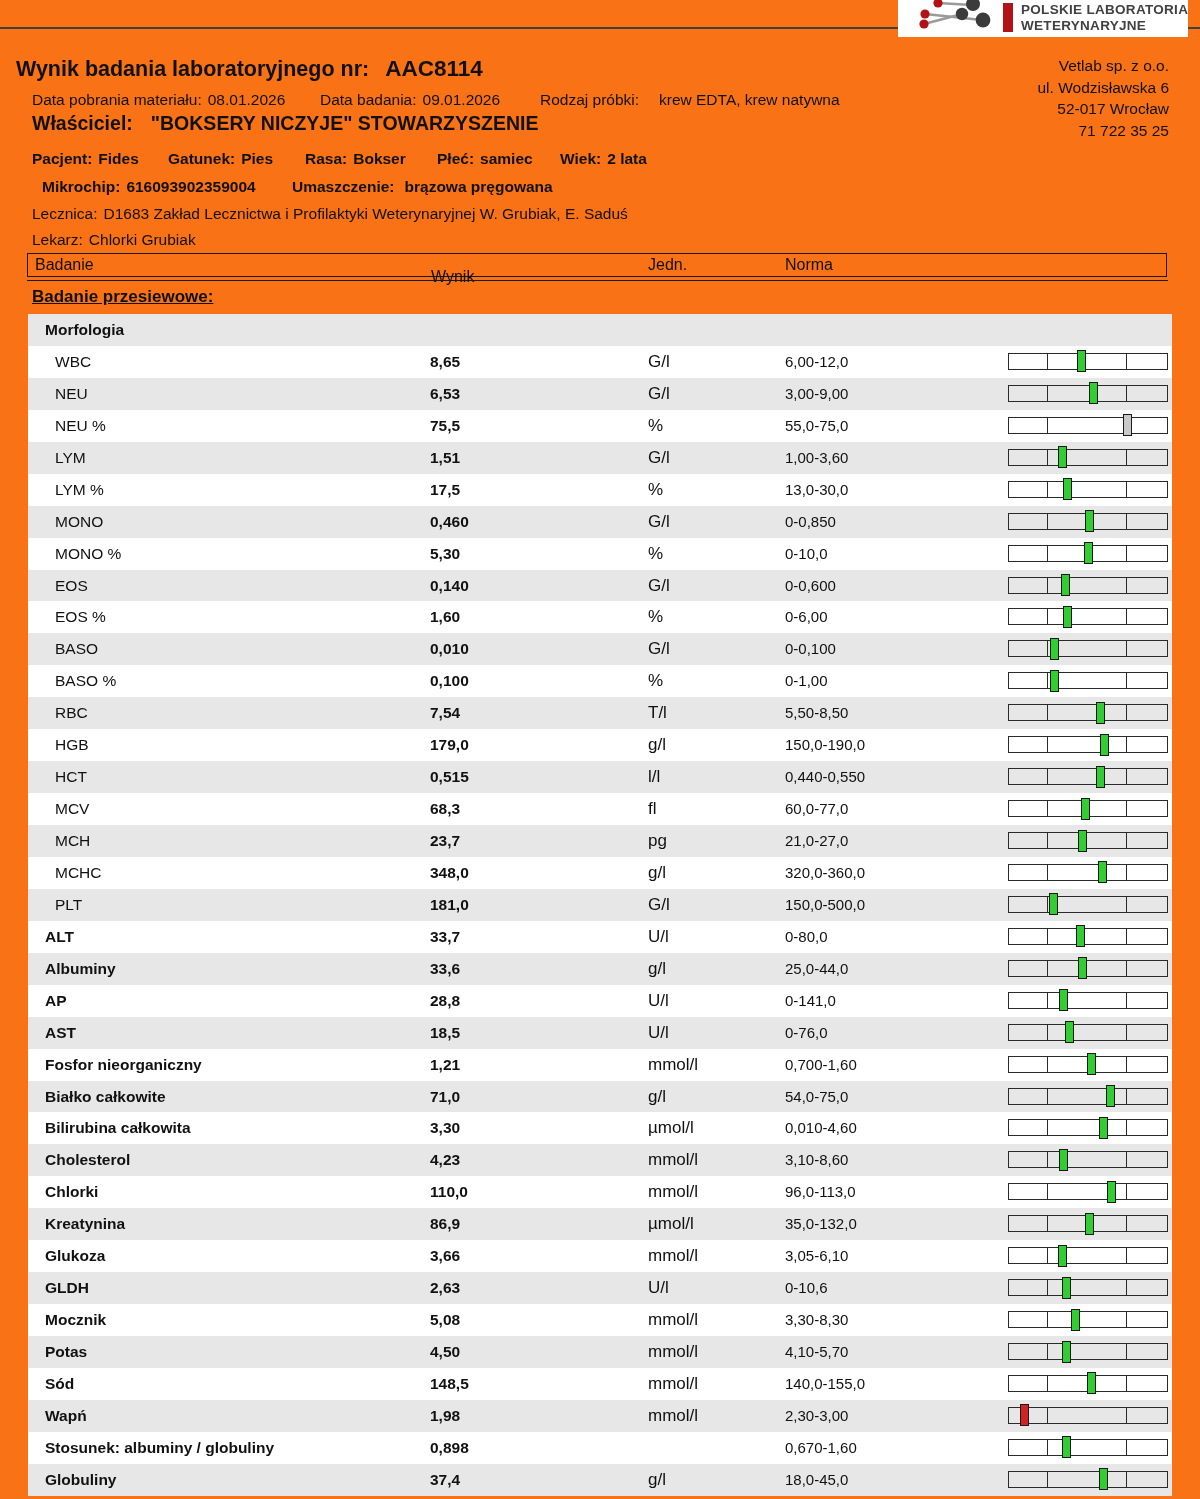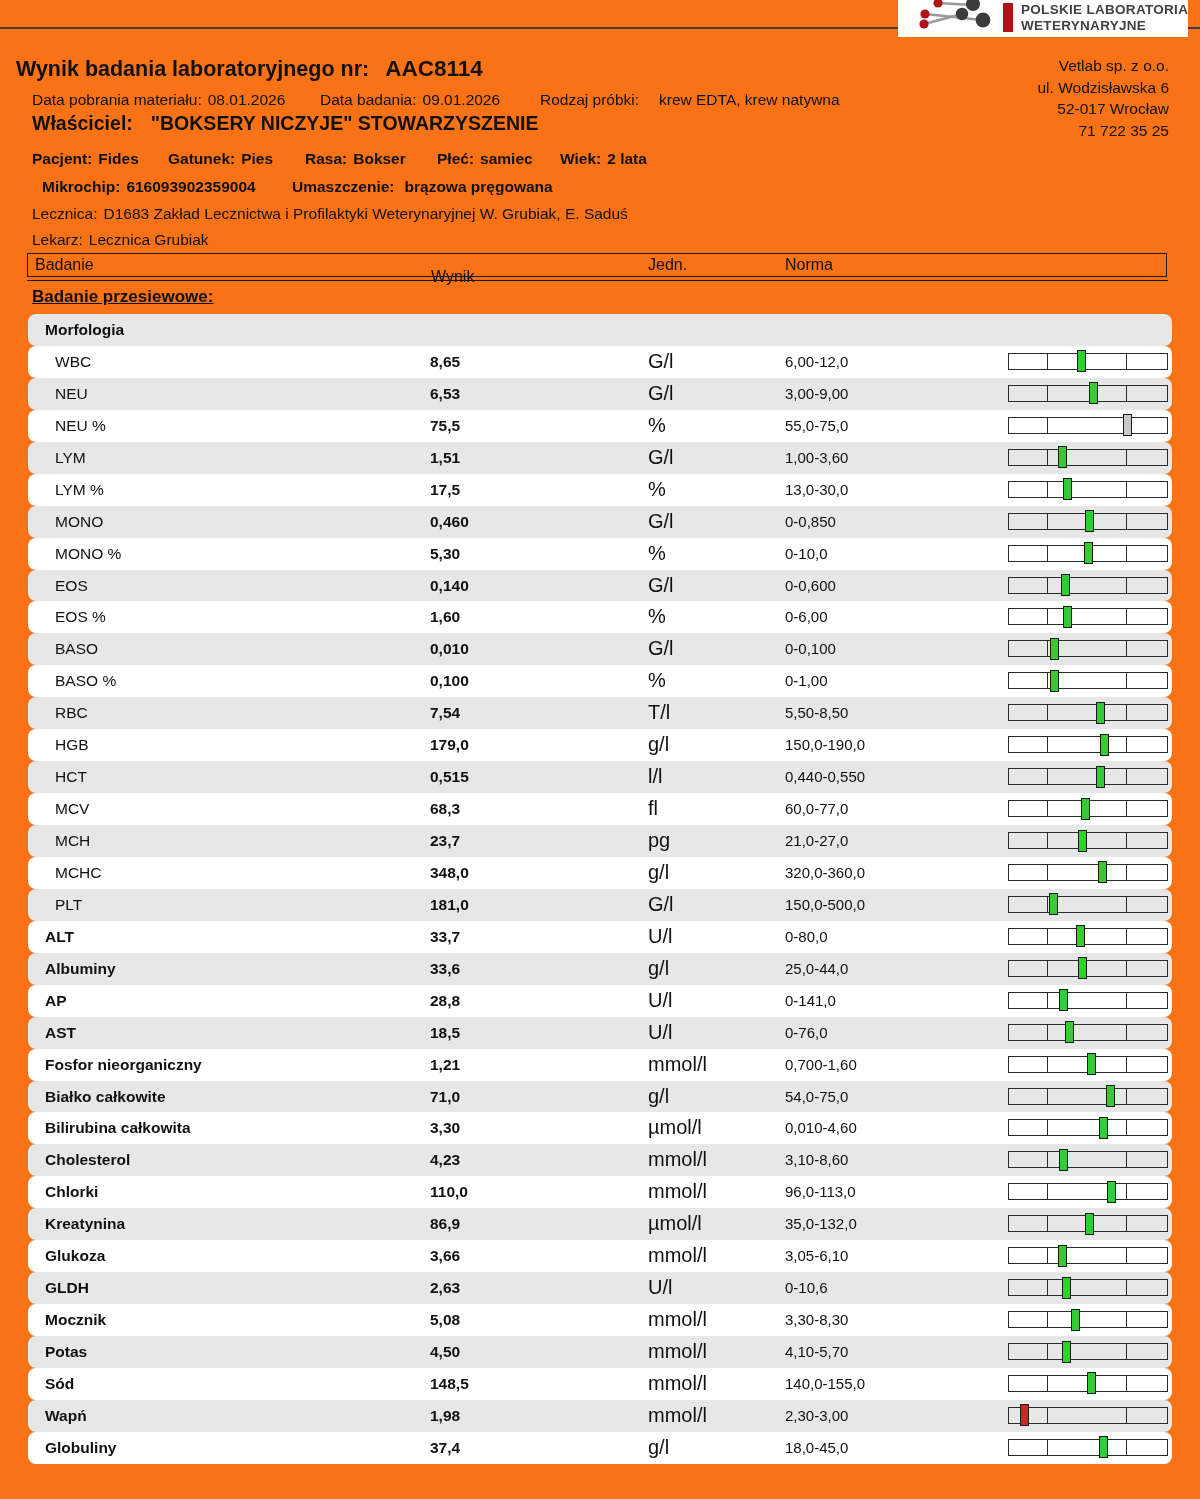--- a/index.html
+++ b/index.html
@@ -27,27 +27,27 @@
   
   .thead{position:absolute;left:27px;top:253px;width:1140px;height:24px;border:1.5px solid #1a1a1a;
          box-sizing:border-box;font-size:16px;}
   .thead:after{content:"";position:absolute;left:-1.5px;right:-1.5px;bottom:-5px;border-top:1.5px solid #1a1a1a;}
   .thead span{position:absolute;top:2px;}
   .th-badanie{left:7px;} .th-wynik{left:403px;margin-top:12px;} .th-jedn{left:620px;} .th-norma{left:757px;}
   .section-title{position:absolute;left:32px;top:287px;font-size:17px;font-weight:bold;
                  text-decoration:underline;}
   
   .rows{position:absolute;left:28px;top:314px;width:1144px;}
-  .row{position:relative;height:31.95px;line-height:31.95px;font-size:15.5px;border-radius:8px;}
+  .row{position:relative;height:31.95px;line-height:31.95px;font-size:15.5px;}
   .row:nth-child(odd){background:#e7e7e7;}
   .row:nth-child(even){background:#fff;}
   .c-name{position:absolute;left:27px;white-space:nowrap;}
   .c-name.lvl1{left:17px;font-weight:bold;}
   .c-val{position:absolute;left:402px;font-weight:bold;}
-  .c-unit{position:absolute;left:620px;font-size:20px;}
+  .c-unit{position:absolute;left:620px;font-size:17px;}
   .c-norm{position:absolute;left:757px;font-size:15px;}
   .bar{position:absolute;left:980px;top:7px;width:160px;height:17px;border:1.5px solid #2a2a2a;
        box-sizing:border-box;}
   .bdiv{position:absolute;top:0;bottom:0;width:1.5px;background:#2a2a2a;}
   .d1{left:24%;} .d2{left:74%;}
   .marker{position:absolute;top:-3.5px;bottom:-3.5px;width:9px;border:1px solid #1a1a1a;
           box-sizing:border-box;background:#33cc33;}
 </style>
 </head>
 <body>
@@ -129,21 +129,21 @@
   </div>
 
   <div class="meta" style="top:205px;">
     <span class="at" style="left:32px;">
       <span>Lecznica:</span><span class="gap6">D1683 Zakład Lecznictwa i Profilaktyki Weterynaryjnej W. Grubiak, E. Saduś</span>
     </span>
   </div>
 
   <div class="meta" style="top:231px;">
     <span class="at" style="left:32px;">
-      <span>Lekarz:</span><span class="gap6">Lecznica Grubiak</span>
+      <span>Lekarz:</span><span class="gap6">Chlorki Grubiak</span>
     </span>
   </div>
 
   <div class="thead">
     <span class="th-badanie">Badanie</span>
     <span class="th-wynik">Wynik</span>
     <span class="th-jedn">Jedn.</span>
     <span class="th-norma">Norma</span>
   </div>
 
@@ -521,20 +521,31 @@
     <span class="c-val">1,98</span>
     <span class="c-unit">mmol/l</span>
     <span class="c-norm">2,30-3,00</span>
     <span class="bar">
       <span class="bdiv d1"></span>
       <span class="bdiv d2"></span>
       <span class="marker" style="left: calc(10% - 4.5px); background: rgb(208, 36, 36);"></span>
     </span>
   </div>
       <div class="row">
+    <span class="c-name lvl1">Stosunek: albuminy / globuliny</span>
+    <span class="c-val">0,898</span>
+    <span class="c-unit"></span>
+    <span class="c-norm">0,670-1,60</span>
+    <span class="bar">
+      <span class="bdiv d1"></span>
+      <span class="bdiv d2"></span>
+      <span class="marker" style="left: calc(36.2581% - 4.5px); background: rgb(51, 204, 51);"></span>
+    </span>
+  </div>
+      <div class="row">
     <span class="c-name lvl1">Globuliny</span>
     <span class="c-val">37,4</span>
     <span class="c-unit">g/l</span>
     <span class="c-norm">18,0-45,0</span>
     <span class="bar">
       <span class="bdiv d1"></span>
       <span class="bdiv d2"></span>
       <span class="marker" style="left: calc(59.9259% - 4.5px); background: rgb(51, 204, 51);"></span>
     </span>
   </div>

